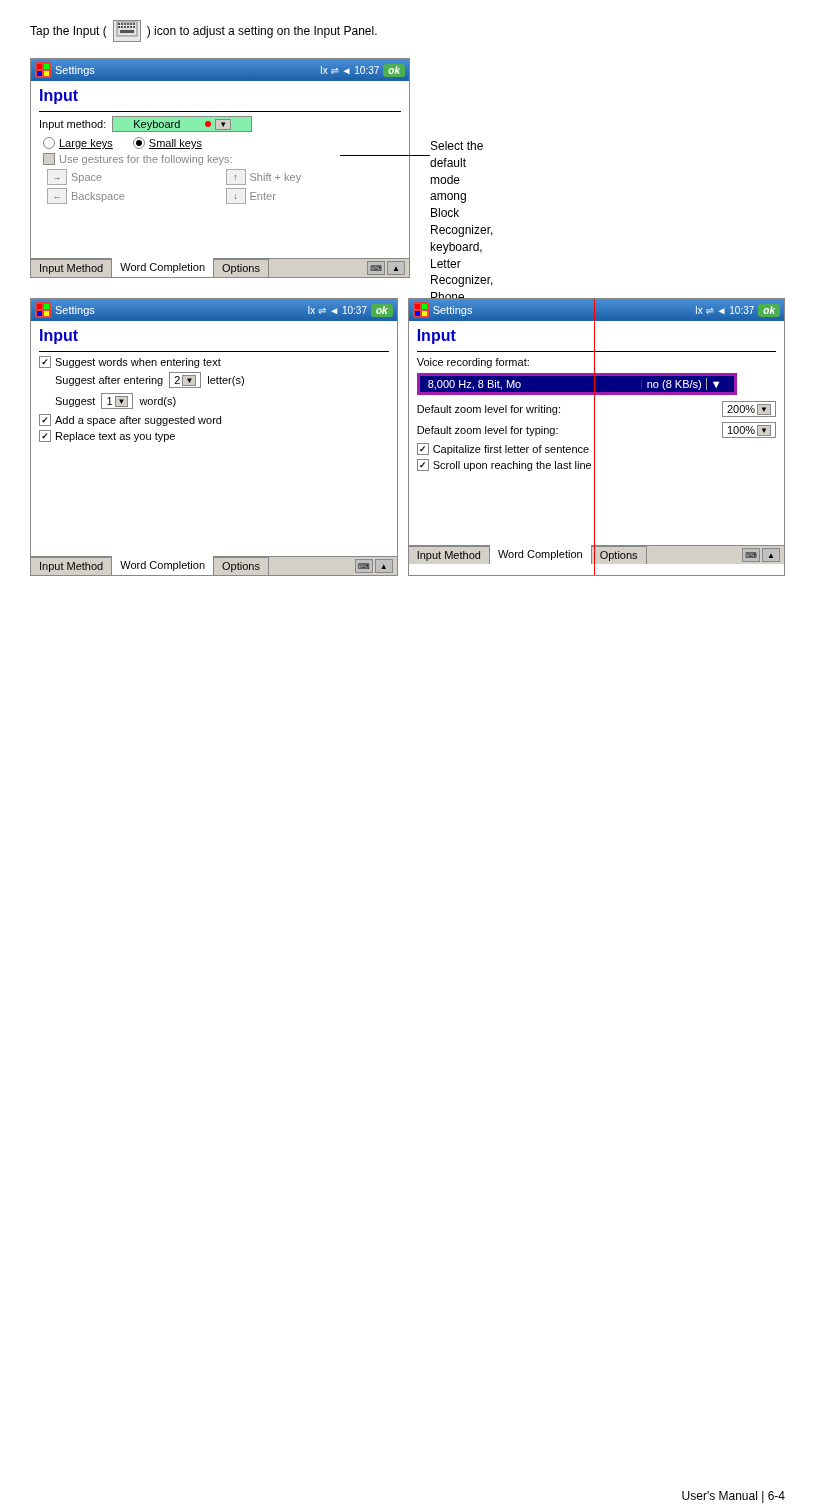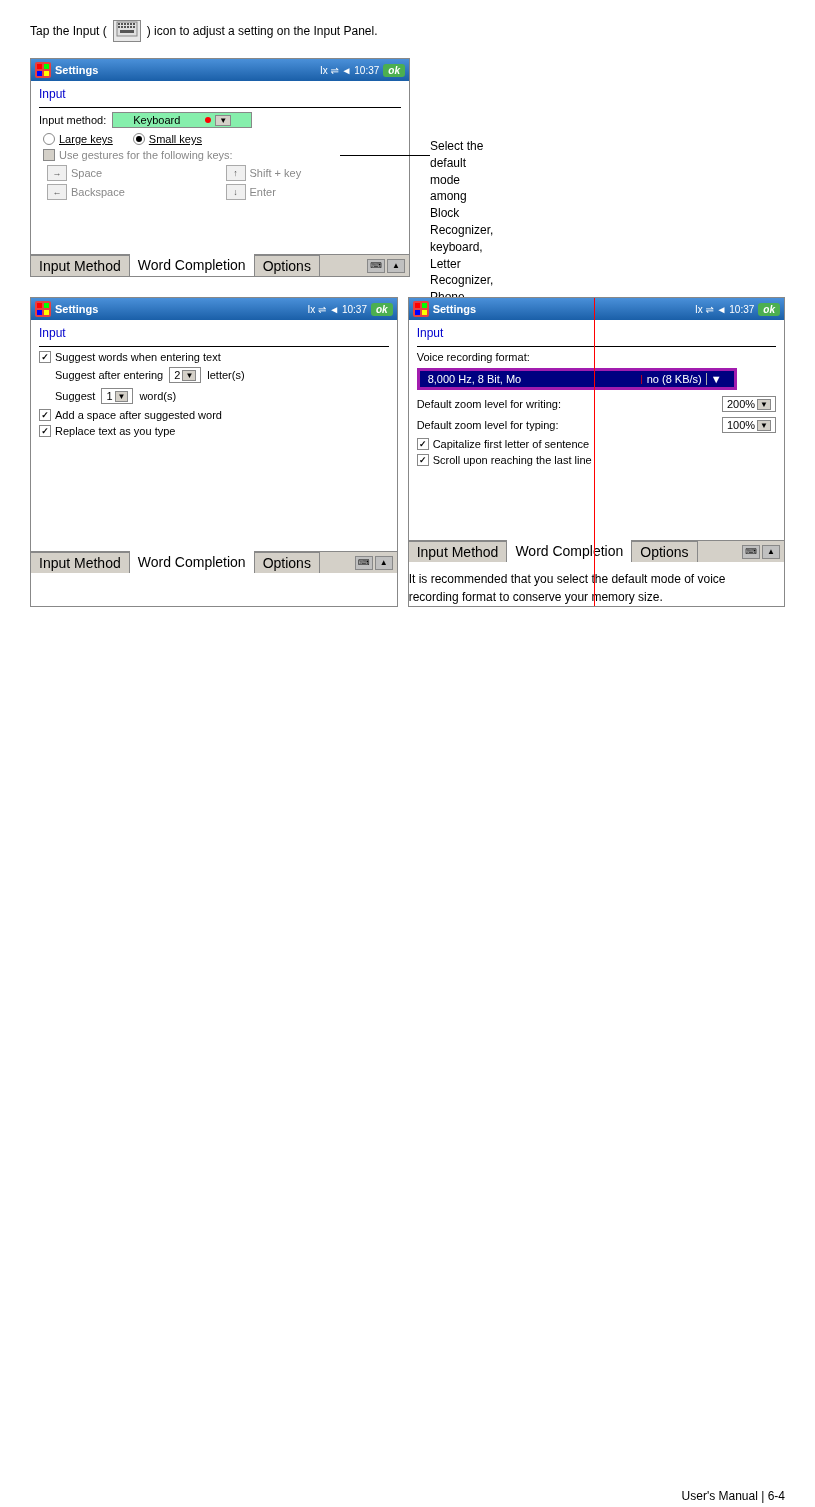--- a/index.html
+++ b/index.html
@@ -61,21 +61,21 @@
       display: flex;
       align-items: center;
       justify-content: center;
       font-size: 9px;
       font-weight: bold;
       color: white;
       flex-shrink: 0;
     }
     .ce-titlebar .title-text {
       font-size: 11px;
-      font-weight: bold;
+      font-weight: normal;
       flex: 1;
     }
     .ce-titlebar .title-icons {
       display: flex;
       align-items: center;
       gap: 4px;
       font-size: 10px;
     }
     .ce-titlebar .ok-btn {
       background: #4CAF50;
@@ -86,22 +86,22 @@
       font-size: 10px;
       font-weight: bold;
       cursor: pointer;
       font-style: italic;
     }
     .ce-body {
       padding: 6px 8px;
     }
     .ce-section-title {
       color: #0000cc;
-      font-weight: normal;
-      font-size: 12px;
+      font-weight: bold;
+      font-size: 16px;
       margin-bottom: 6px;
     }
     .ce-row {
       display: flex;
       align-items: center;
       margin-bottom: 5px;
       gap: 6px;
     }
     .ce-label {
       font-size: 11px;
@@ -226,21 +226,21 @@
 
     
     .ce-tabbar {
       display: flex;
       border-top: 1px solid #888;
       margin-top: 4px;
       background: #d4d0c8;
     }
     .ce-tab {
       padding: 2px 8px;
-      font-size: 14px;
+      font-size: 11px;
       border-right: 1px solid #888;
       border-top: 1px solid #888;
       background: #d4d0c8;
       cursor: pointer;
       white-space: nowrap;
     }
     .ce-tab.active {
       background: white;
       border-top: none;
       margin-top: -1px;
@@ -593,22 +593,19 @@
       <div class="ce-tabbar">
         <div class="ce-tab">Input Method</div>
         <div class="ce-tab active">Word Completion</div>
         <div class="ce-tab">Options</div>
         <div class="ce-tabbar-icons">
           <div class="ce-taskbar-icon">⌨</div>
           <div class="ce-taskbar-icon">▲</div>
         </div>
       </div>
 
-      <div class="bottom-annotation">
-        <span>It is recommended that you select the default mode of voice recording format to conserve your memory size.</span>
-      </div>
     </div>
 
   </div>
 
   <div class="page-num">User's Manual | 6-4</div>
 
 </div>
 
 </body></html>

